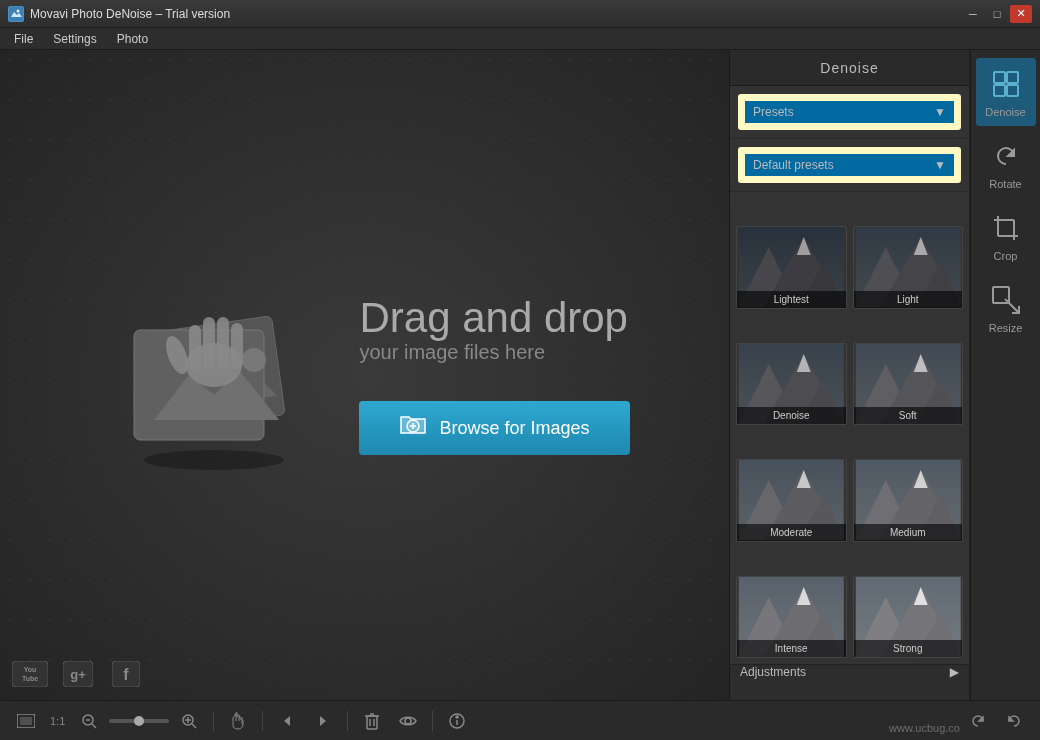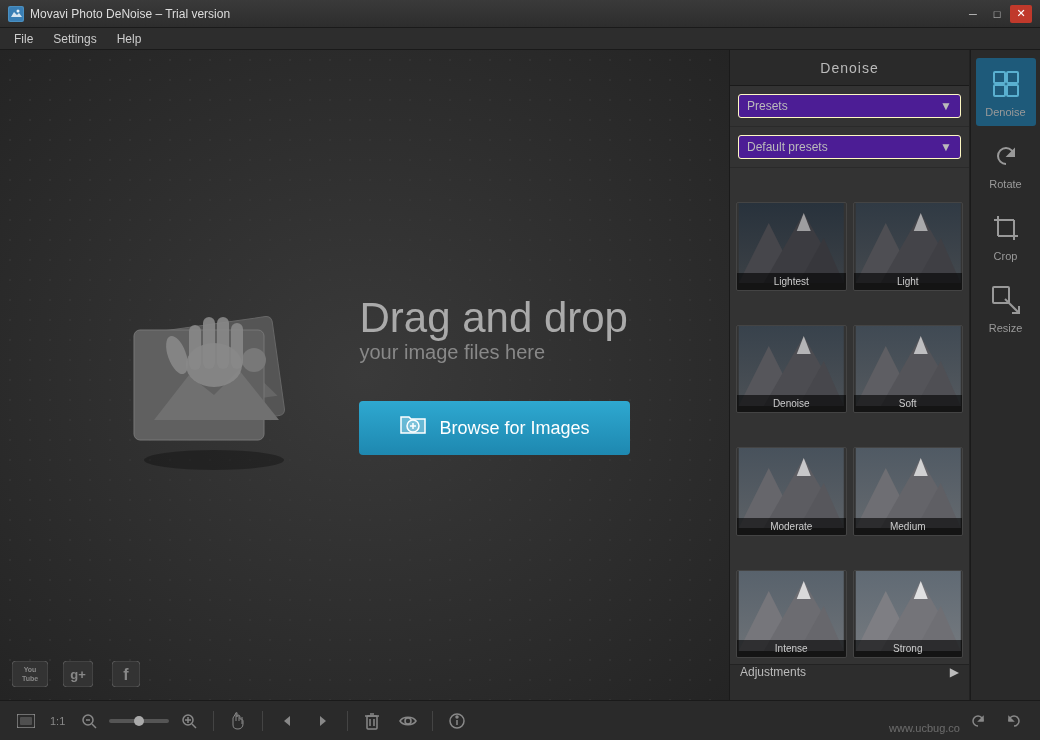--- a/index.html
+++ b/index.html
@@ -210,22 +210,22 @@
 
     
     .panel-section {
       padding: 8px;
       border-bottom: 1px solid #2a2a2a;
     }
 
     .dropdown-row {
       display: flex;
       align-items: center;
-      background: #4c1d95;
-      border: 1px solid #fef9c3;
+      background: #0369a1;
+      border: 7px solid #fef9c3;
       border-radius: 3px;
       padding: 4px 8px;
       cursor: pointer;
       justify-content: space-between;
     }
     .dropdown-row span { font-size: 12px; color: #bbb; }
     .dropdown-arrow { color: #888; font-size: 10px; }
 
     
     #presets-grid {
@@ -414,21 +414,21 @@
   <div id="titlebar-controls">
     <div class="titlebar-btn">─</div>
     <div class="titlebar-btn">□</div>
     <div class="titlebar-btn close">✕</div>
   </div>
 </div>
 
 <div id="menubar">
   <div class="menu-item">File</div>
   <div class="menu-item">Settings</div>
-  <div class="menu-item">Help</div>
+  <div class="menu-item">Photo</div>
 </div>
 
 <div id="main-container">
   <div id="content-area">
 
     <div id="canvas-area">
       <div class="drop-content">
 
         <div class="image-placeholder-icon">
           <svg class="drop-icon-svg" viewBox="0 0 220 220" xmlns="http://www.w3.org/2000/svg">

